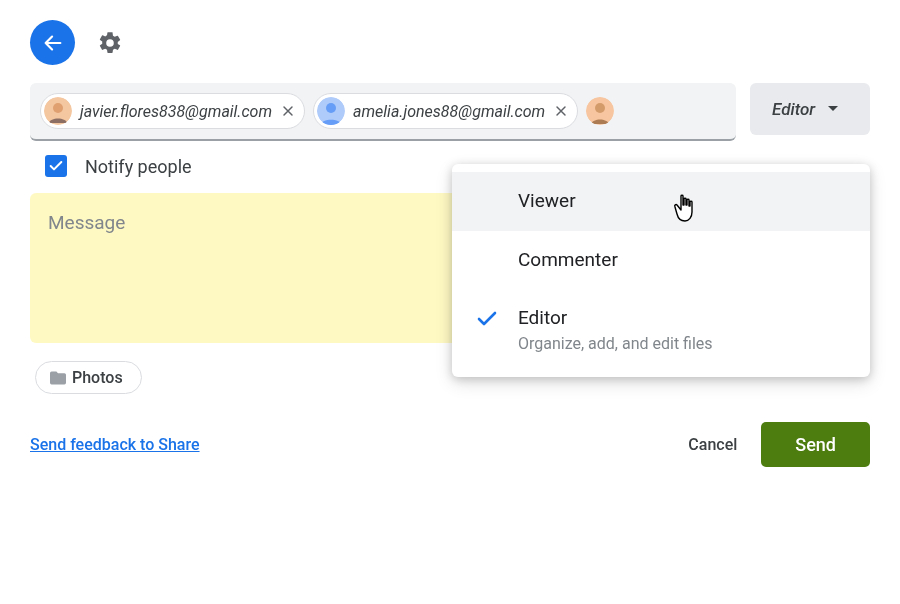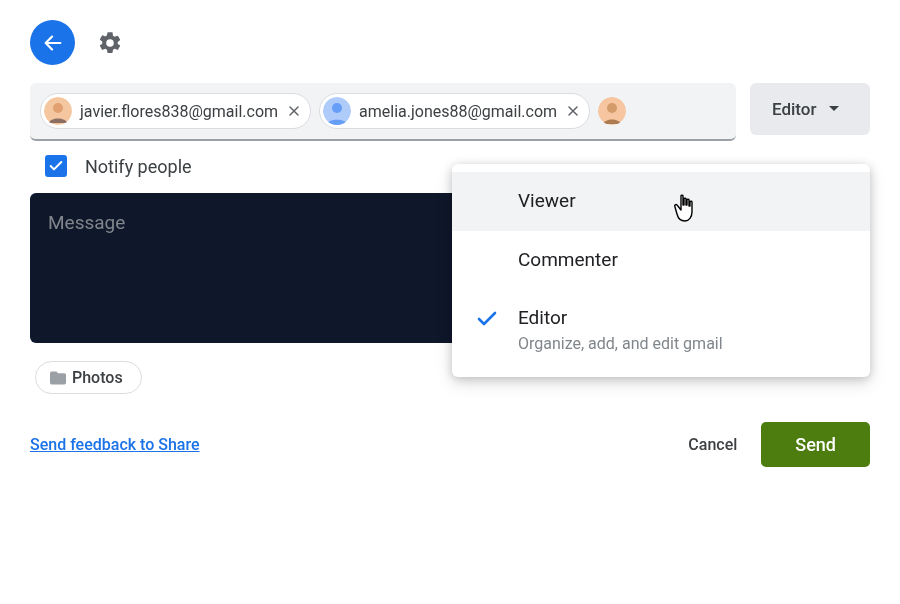--- a/index.html
+++ b/index.html
@@ -35,20 +35,21 @@
       width: 30px; height: 30px;
       display: flex; align-items: center; justify-content: center;
       cursor: pointer;
       color: #5f6368;
     }
 
     .people-row {
       display: flex;
       padding: 0 30px;
       gap: 14px;
+      font-style: italic;
     }
     .people-input {
       flex: 1;
       background: #f1f3f4;
       border-radius: 6px;
       padding: 10px 10px;
       display: flex;
       flex-wrap: wrap;
       gap: 8px;
       align-items: center;
@@ -108,21 +109,21 @@
       display: flex; align-items: center; justify-content: center;
       cursor: pointer;
     }
     .notify-label {
       font-size: 18px;
       color: #3c4043;
     }
 
     .message-box {
       margin: 6px 30px 0;
-      background: #0f172a;
+      background: #fef9c3;
       border-radius: 6px;
       height: 150px;
       padding: 18px 18px;
       font-size: 19px;
       color: #80868b;
     }
 
     .attach-row {
       padding: 18px 35px 0;
     }
@@ -319,21 +320,21 @@
     </div>
   </div>
   <div class="dd-item">
     <div class="dd-check">
       <svg width="24" height="24" viewBox="0 0 24 24">
           <path d="M4 12l5 5L20 6" stroke="#1a73e8" stroke-width="2.6" fill="none" stroke-linecap="round" stroke-linejoin="round"></path>
         </svg>
     </div>
     <div class="dd-text">
       <div class="dd-title">Editor</div>
-      <div class="dd-sub">Organize, add, and edit gmail</div>
+      <div class="dd-sub">Organize, add, and edit files</div>
     </div>
   </div>
 </div>
 
 <div class="cursor">
   <svg width="26" height="30" viewBox="0 0 26 30">
     <path d="M9 2c0-1 2-1 2 0v9h1V5c0-1 2-1 2 0v6h1V6c0-1 2-1 2 0v6h1V8c0-1 2-1 2 0v10c0 5-3 9-7 9s-7-3-8-7L3 13c-1-2 1-3 2-2l4 5V2z" fill="#fff" stroke="#000" stroke-width="1.4" stroke-linejoin="round"></path>
   </svg>
 </div>
 

